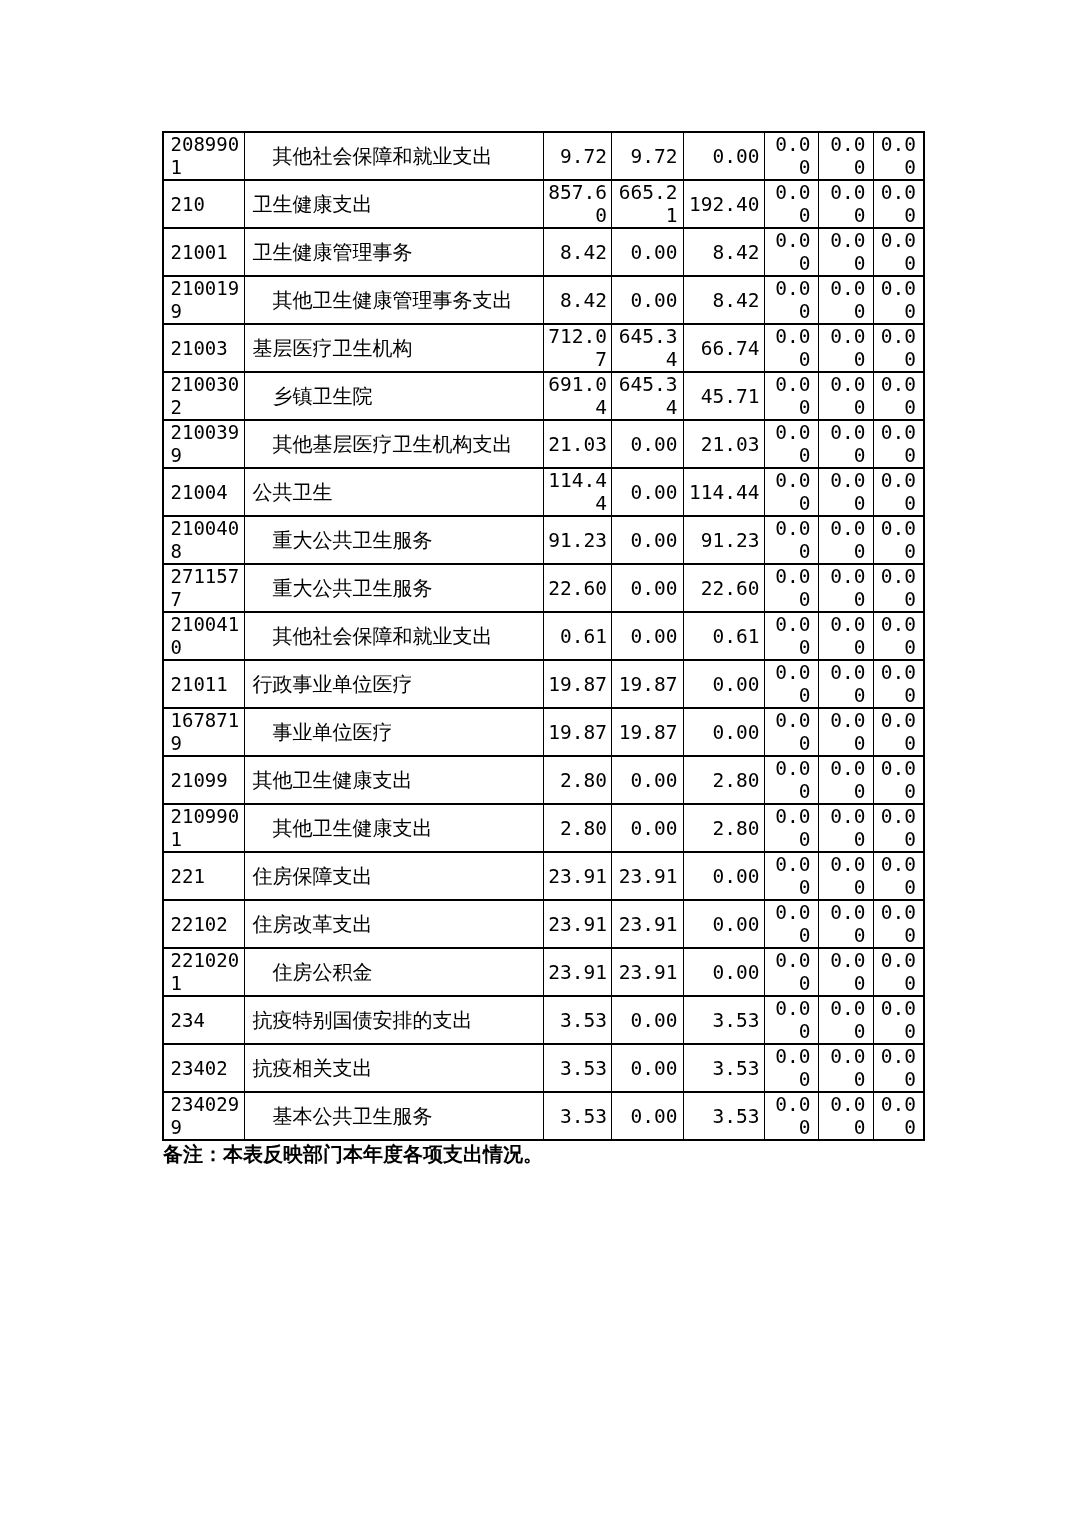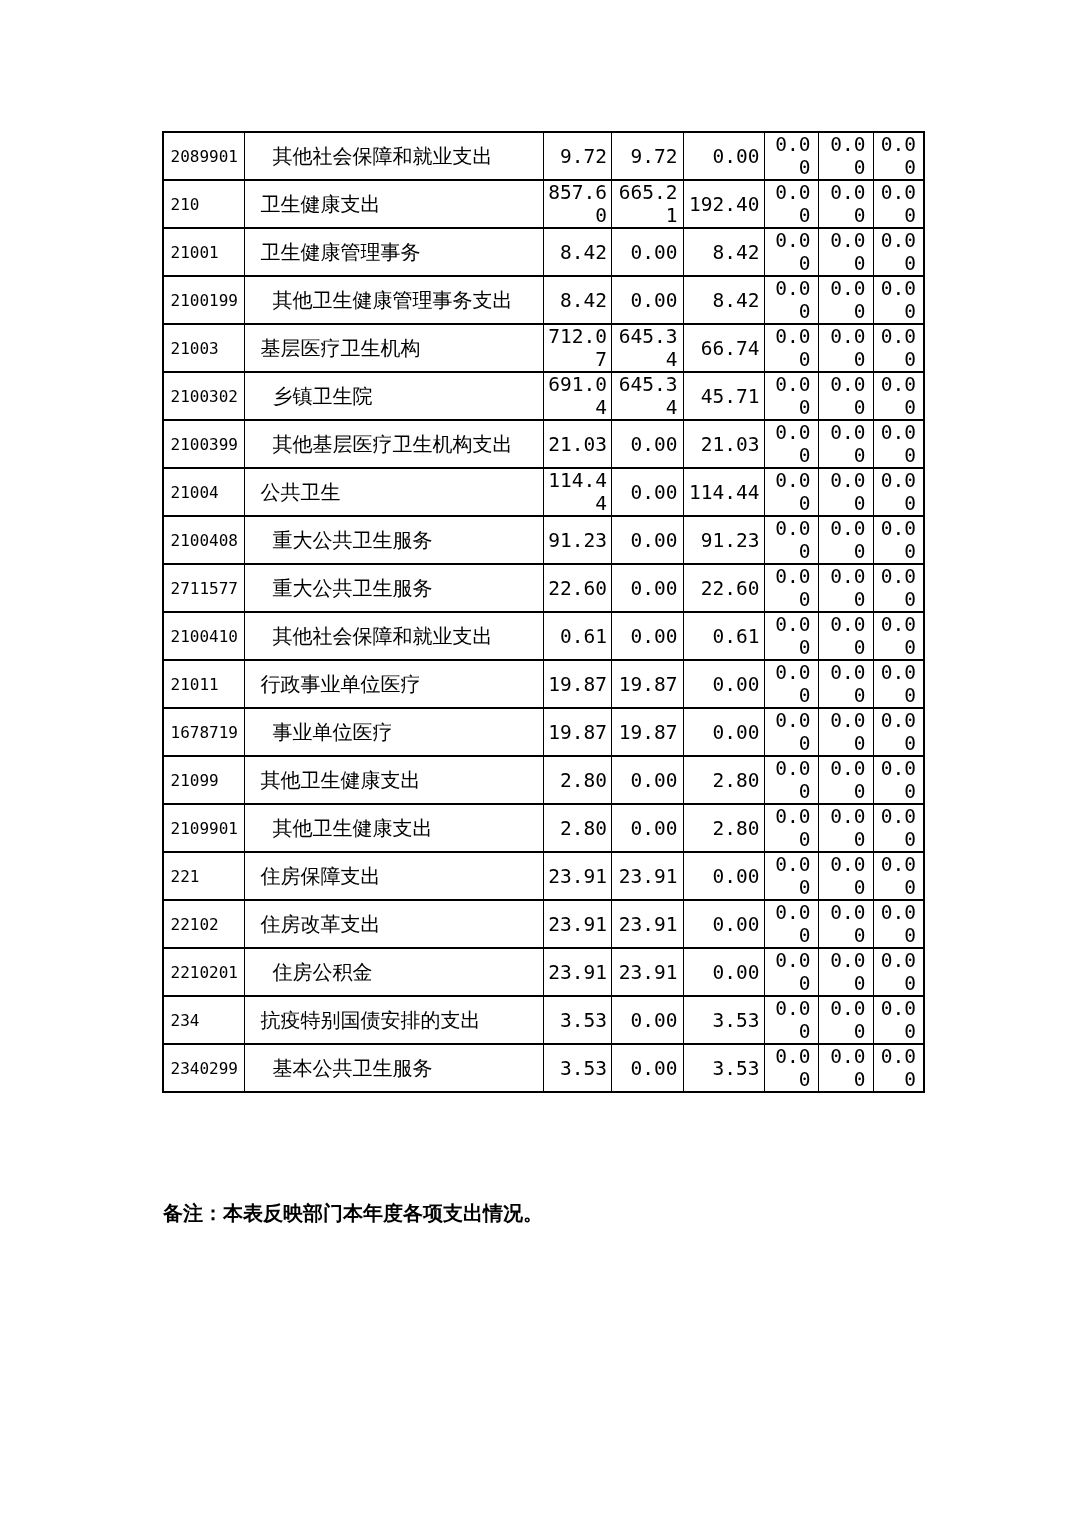--- a/index.html
+++ b/index.html
@@ -37,53 +37,53 @@
   col.c2 { width: 299px; }
   col.c3 { width: 68px; }
   col.c4 { width: 72px; }
   col.c5 { width: 81px; }
   col.c6 { width: 54px; }
   col.c7 { width: 55px; }
   col.c8 { width: 51px; }
 
   .code-cell {
     font-family: "DejaVu Sans Mono", monospace;
-    font-size: 16px;
+    font-size: 19px;
     line-height: 23px;
     text-align: left;
     word-break: break-all;
     padding: 0 1px 0 6.5px;
   }
   .name-cell {
     font-family: "Liberation Serif", "DejaVu Serif", serif;
     font-size: 20px;
     white-space: nowrap;
     text-align: left;
-    padding-left: 16px;
+    padding-left: 8px;
   }
   .name-cell.indent-2 { padding-left: 28px; }
 
   .num-cell {
     font-family: "DejaVu Sans Mono", monospace;
     font-size: 19.5px;
     line-height: 23px;
     text-align: right;
     word-break: break-all;
   }
   .num-col-3 { padding: 0 3.5px 0 1.5px; }
   .num-col-4 { padding: 0 5px 0 2px; }
   .num-col-5 { padding: 0 4px 0 1.5px; }
   .num-col-6 { padding: 0 7px 0 2px; }
   .num-col-7 { padding: 0 7px 0 2px; }
   .num-col-8 { padding: 0 7px 0 2px; }
 
   .footnote {
     position: absolute;
     left: 163px;
-    top: 1200px;
+    top: 1141px;
     font-size: 20px;
     font-weight: bold;
     white-space: nowrap;
   }
 </style>
 </head>
 <body>
 
 <table class="budget-table">
   <colgroup>
@@ -281,20 +281,30 @@
         <td class="code-cell">234</td>
         <td class="name-cell indent-1">抗疫特别国债安排的支出</td>
         <td class="num-cell num-col-3">3.53</td>
         <td class="num-cell num-col-4">0.00</td>
         <td class="num-cell num-col-5">3.53</td>
         <td class="num-cell num-col-6">0.00</td>
         <td class="num-cell num-col-7">0.00</td>
         <td class="num-cell num-col-8">0.00</td>
       </tr>
       <tr>
+        <td class="code-cell">23402</td>
+        <td class="name-cell indent-1">抗疫相关支出</td>
+        <td class="num-cell num-col-3">3.53</td>
+        <td class="num-cell num-col-4">0.00</td>
+        <td class="num-cell num-col-5">3.53</td>
+        <td class="num-cell num-col-6">0.00</td>
+        <td class="num-cell num-col-7">0.00</td>
+        <td class="num-cell num-col-8">0.00</td>
+      </tr>
+      <tr>
         <td class="code-cell">2340299</td>
         <td class="name-cell indent-2">基本公共卫生服务</td>
         <td class="num-cell num-col-3">3.53</td>
         <td class="num-cell num-col-4">0.00</td>
         <td class="num-cell num-col-5">3.53</td>
         <td class="num-cell num-col-6">0.00</td>
         <td class="num-cell num-col-7">0.00</td>
         <td class="num-cell num-col-8">0.00</td>
       </tr>
     </tbody>

